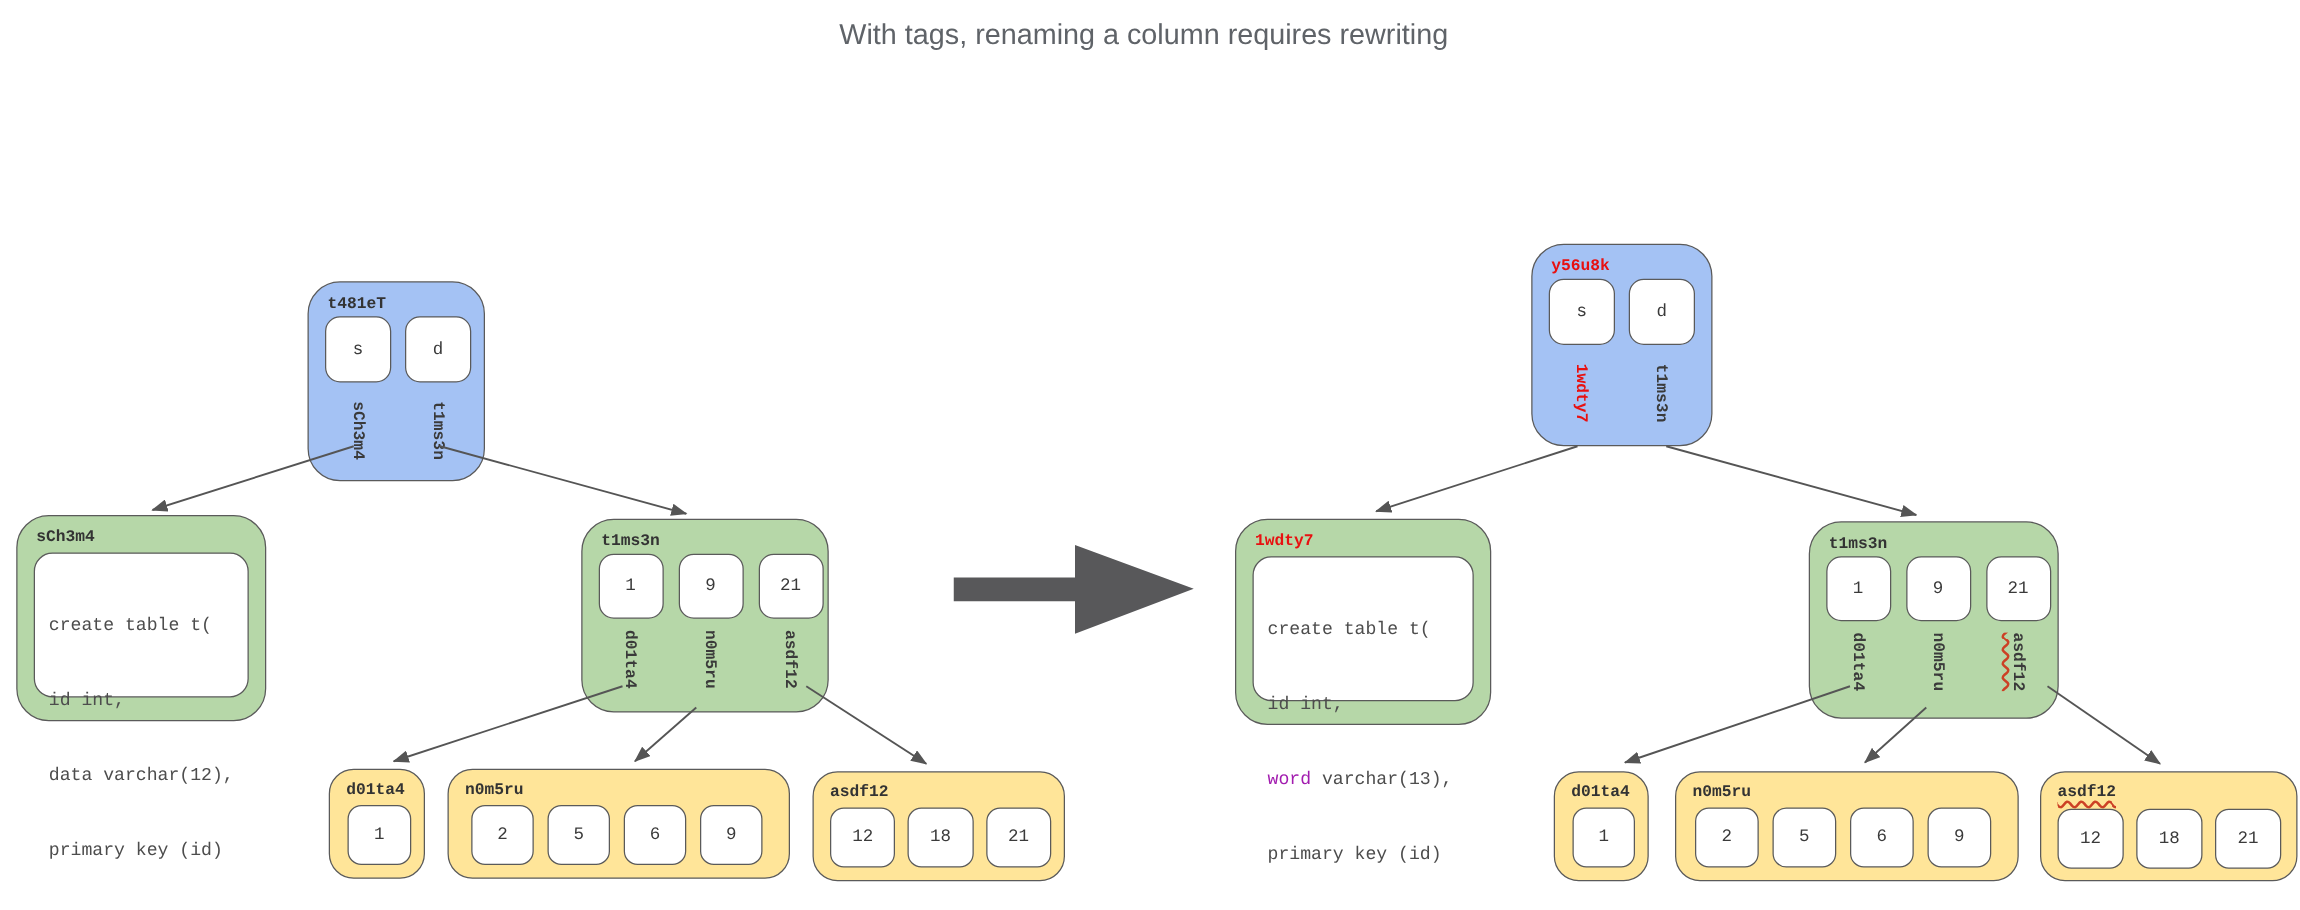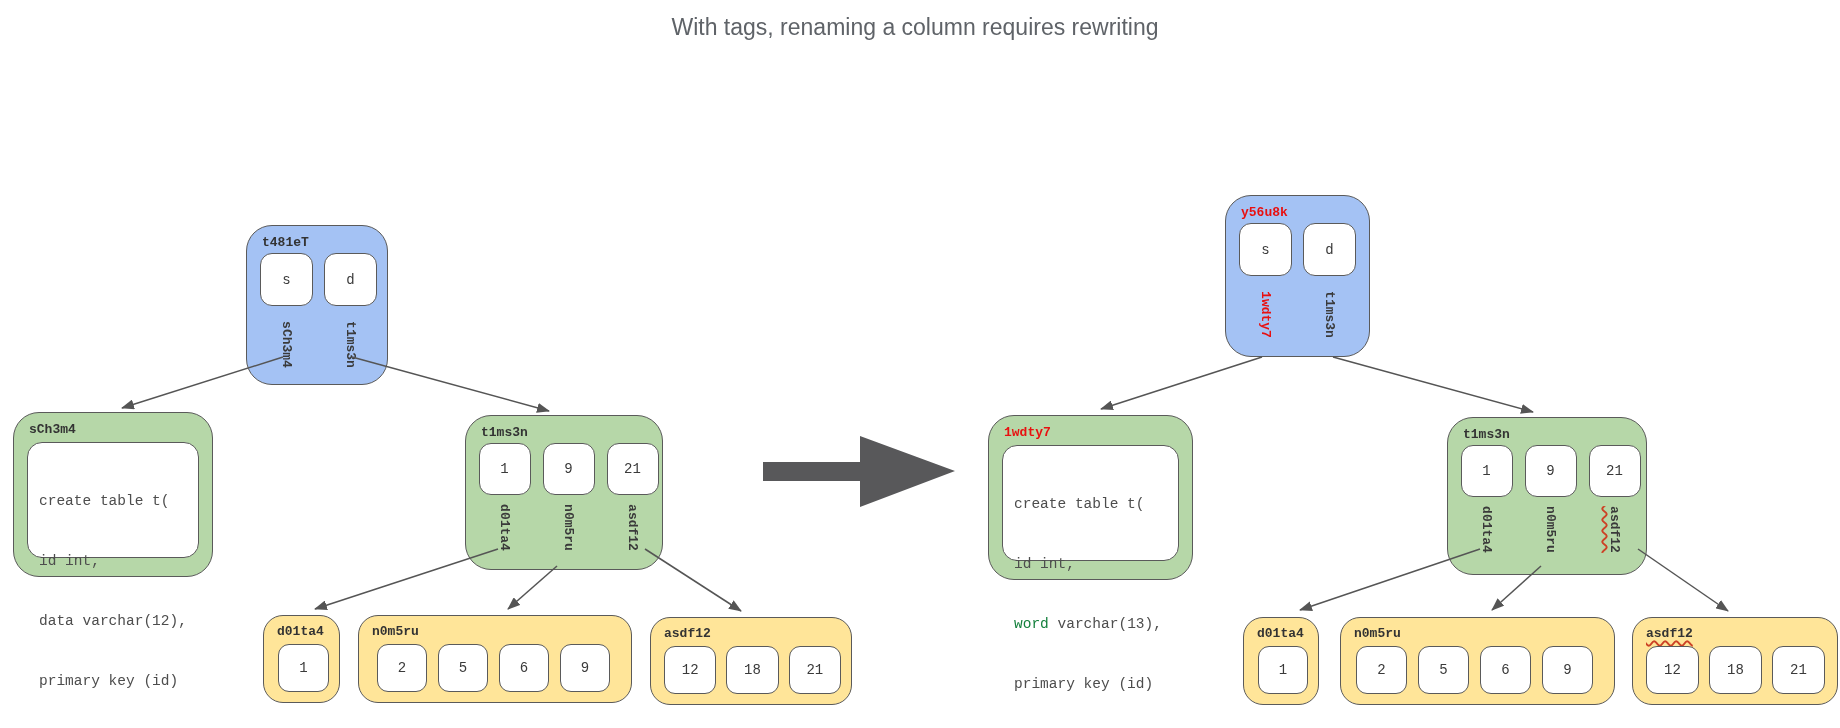--- a/index.html
+++ b/index.html
@@ -52,21 +52,21 @@
     font-weight:bold; font-size:13px; color:#3a3a3a;
   }
 
   .codebox {
     box-sizing:border-box; margin:5px 13px 0 13px; height:116px;
     background:#ffffff; border:1.6px solid #5a5a5a; border-radius:15px;
     padding:8px 4px 0 11px;
     font-family:"Liberation Mono","DejaVu Sans Mono",monospace;
     font-size:14.5px; line-height:20px; color:#4d4d4d; white-space:pre;
   }
-  .code-red { color:#15803d;margin-top:36px; }
+  .code-red { color:#a21caf;margin-top:36px; }
 
   .leafrow { display:flex; gap:10px; padding:5px 10px 0 14px; }
   .yellow .wbox { height:48px; border-radius:11px; }
   .yellow .nlabel { padding:8px 0 0 13px; }
 
   svg.overlay { position:absolute; left:0; top:0; pointer-events:none; }
 </style>
 </head>
 <body>
 

